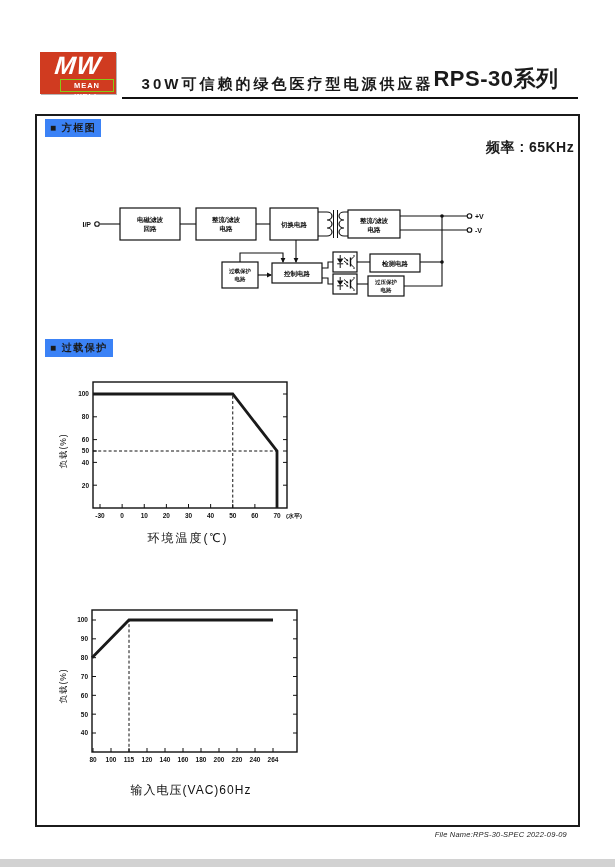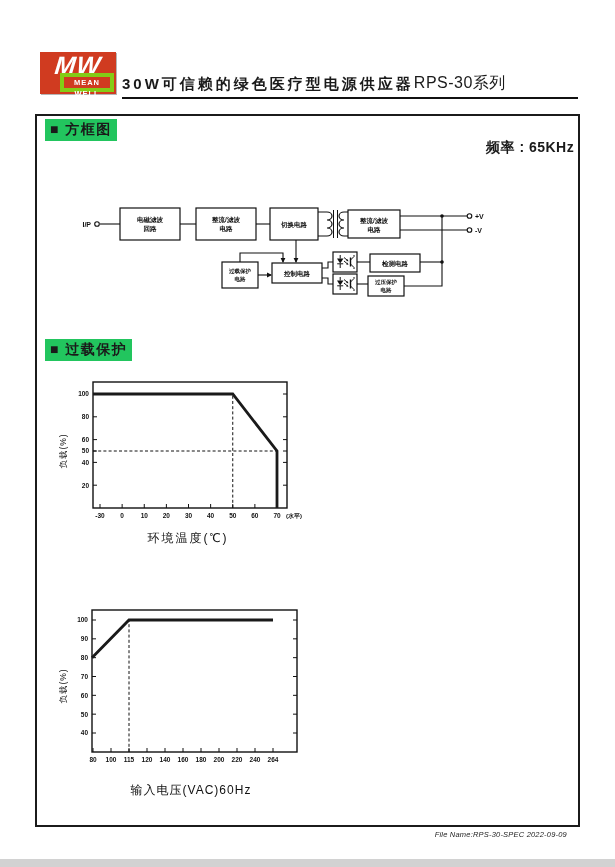--- a/index.html
+++ b/index.html
@@ -5,32 +5,32 @@
   html,body{margin:0;padding:0;background:#ffffff;}
   .page{position:relative;width:615px;height:867px;background:#ffffff;overflow:hidden;
         font-family:"Liberation Sans", sans-serif;color:#1a1a1a;}
   .bottom-strip{position:absolute;left:0;bottom:0;width:615px;height:8px;background:#d2d2d2;}
   
   .logo{position:absolute;left:40px;top:52px;width:76px;height:42px;background:#d03b20;
         box-shadow:1px 1px 0 #b5b5b5;}
   .logo-mw{position:absolute;top:0;left:0;right:0;height:27px;color:#fff;font-weight:bold;
            font-style:italic;font-size:25px;line-height:27px;text-align:center;letter-spacing:1px;
            transform:skewX(-6deg);}
-  .logo-mw-sub{position:absolute;left:20px;right:2px;bottom:2px;height:11px;border:4px solid #84cc16;
+  .logo-mw-sub{position:absolute;left:20px;right:2px;bottom:2px;height:11px;border:1px solid #84cc16;
            color:#fff;font-size:7.5px;font-weight:bold;line-height:11px;text-align:center;letter-spacing:1px;}
   
   .title-row{position:absolute;left:122px;top:66px;width:456px;height:28px;display:flex;
-             justify-content:flex-start;align-items:flex-end;}
+             justify-content:center;align-items:flex-end;}
   .title-cn{font-size:15px;font-weight:bold;letter-spacing:3px;white-space:nowrap;}
-  .title-series{font-size:16px;font-weight:normal;letter-spacing:0.5px;white-space:nowrap;}
+  .title-series{font-size:22px;font-weight:bold;letter-spacing:0.5px;white-space:nowrap;}
   .title-underline{position:absolute;left:122px;top:97px;width:456px;height:2px;background:#111;}
   
   .content-box{position:absolute;left:35px;top:114px;width:545px;height:713px;
                border:2px solid #1b1b1b;box-sizing:border-box;background:#fff;}
-  .sec-label{position:absolute;background:#22c55e;font-size:14px;font-weight:bold;
+  .sec-label{position:absolute;background:#3b82f6;font-size:10px;font-weight:bold;
              letter-spacing:1.5px;padding:2px 5px;white-space:nowrap;}
   .sec-1{left:45px;top:119px;}
   .sec-2{left:45px;top:339px;}
   .sec-3{left:45px;top:575px;}
   .freq-label{position:absolute;left:486px;top:139px;font-size:14px;font-weight:bold;letter-spacing:0.5px;}
   .blockdiag{position:absolute;left:40px;top:190px;}
   .chart{position:absolute;}
   #chart1{left:55px;top:368px;}
   #chart2{left:55px;top:598px;}
   .footer-note{position:absolute;right:48px;top:830px;font-size:7.5px;font-style:italic;

